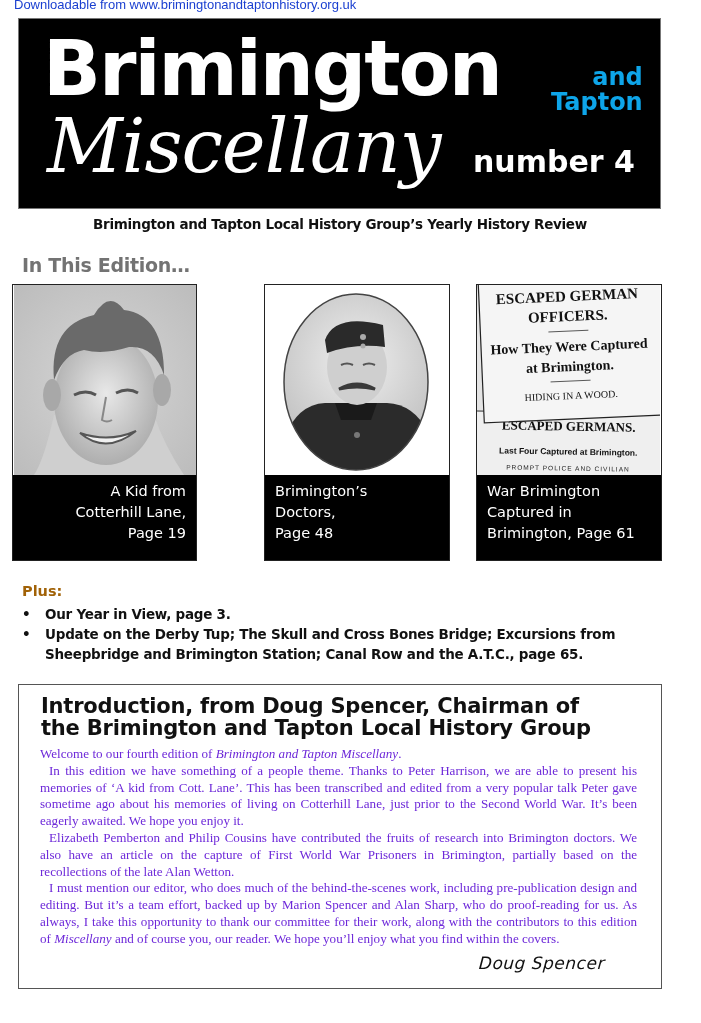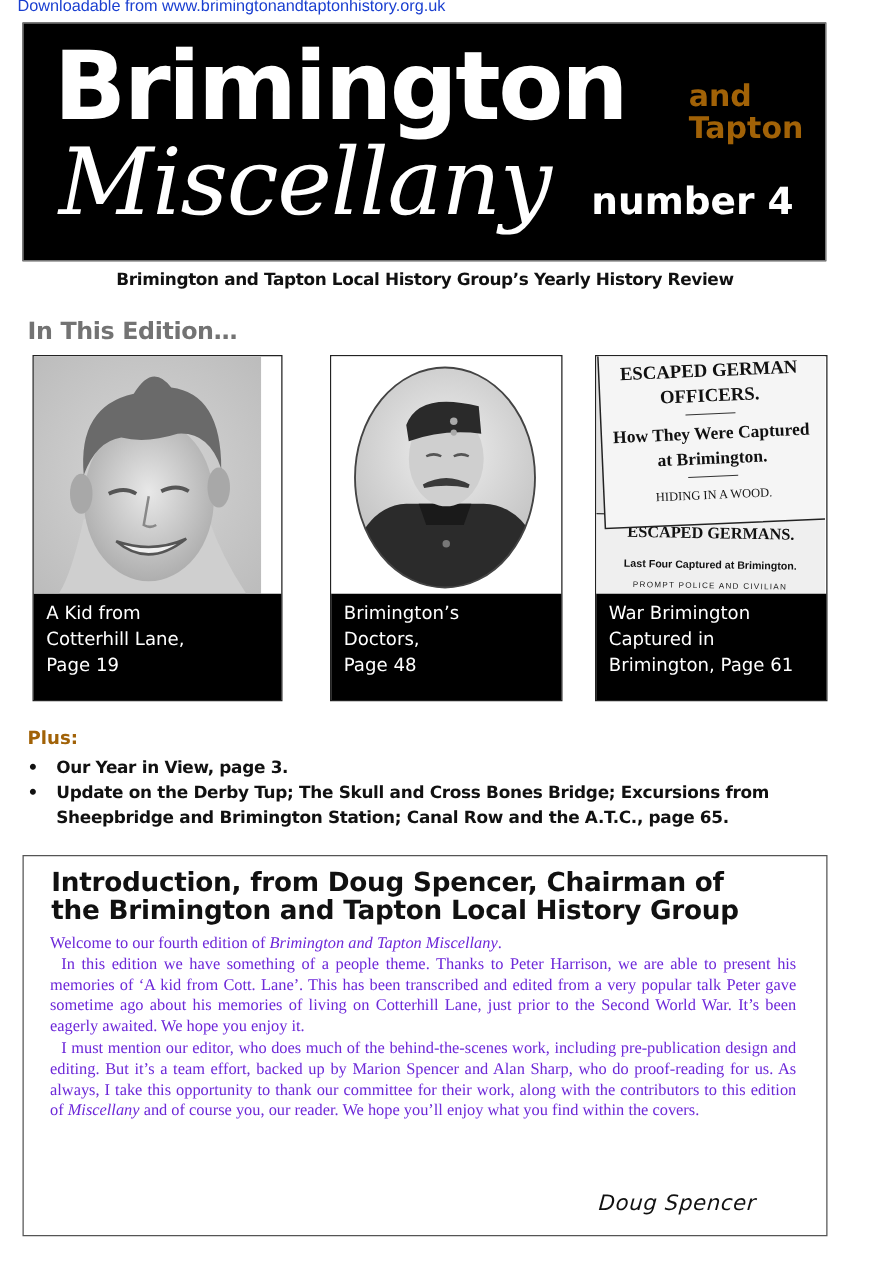--- a/index.html
+++ b/index.html
@@ -1,29 +1,29 @@
 <!DOCTYPE html>
 <html><head>
   <meta charset="utf-8">
   <style>
     html, body { margin: 0; padding: 0; background: #ffffff; }
     body { width: 701px; height: 1023px; position: relative; overflow: hidden; font-family: "DejaVu Sans", sans-serif; }
     .source-link { position: absolute; left: 14px; top: -3px; font-family: "Liberation Sans", sans-serif; font-size: 13px; color: #1a3fd0; text-decoration: none; }
-    .masthead { position: absolute; left: 18px; top: 18px; width: 643px; height: 191px; background: #000; border: 1px solid #777; box-sizing: border-box; }
+    .masthead { position: absolute; left: 18px; top: 18px; width: 643px; height: 191px; background: #000; border: 1px solid #777; box-sizing: border-box; text-align: right; }
     .mast-brim { position: absolute; left: 24px; top: 12px; font-family: "DejaVu Sans", sans-serif; font-weight: bold; font-size: 76px; letter-spacing: -2px; color: #fff; line-height: 1; }
-    .mast-and { position: absolute; left: 532px; top: 46px; font-family: "DejaVu Sans", sans-serif; font-weight: bold; font-size: 24px; color: #a16207; line-height: 1.05; }
+    .mast-and { position: absolute; left: 532px; top: 46px; font-family: "DejaVu Sans", sans-serif; font-weight: bold; font-size: 24px; color: #0ea5e9; line-height: 1.05; }
     .mast-misc { position: absolute; left: 28px; top: 90px; font-family: "DejaVu Serif", serif; font-style: italic; font-size: 74px; color: #fff; line-height: 1; letter-spacing: -1px; }
     .mast-num { position: absolute; left: 454px; top: 128px; font-family: "DejaVu Sans", sans-serif; font-weight: bold; font-size: 30px; color: #fff; line-height: 1; }
     .subtitle { position: absolute; left: 0; top: 216px; width: 680px; text-align: center; font-family: "DejaVu Sans", sans-serif; font-weight: bold; font-size: 13.5px; color: #111; letter-spacing: -0.3px; }
     .section-title { position: absolute; left: 22px; top: 254px; font-family: "DejaVu Sans", sans-serif; font-weight: bold; font-size: 19px; color: #737373; letter-spacing: -0.3px; }
     .feature { position: absolute; top: 284px; height: 277px; border: 1.5px solid #222; box-sizing: border-box; background: #fff; }
     .feature .photo { position: absolute; left: 0; top: 0; right: 0; height: 190px; overflow: hidden; }
     .feature .caption { position: absolute; left: 0; right: 0; top: 190px; bottom: 0; background: #000; color: #fff; font-family: "DejaVu Sans", sans-serif; font-size: 14.5px; line-height: 21px; padding: 6px 10px 0 10px; box-sizing: border-box; }
     .feature .caption span { display: block; }
-    .f1 { left: 26px; width: 200px; }
+    .f1 { left: 12px; width: 185px; text-align: right; }
     .f2 { left: 264px; width: 186px; text-decoration: underline; }
     .f3 { left: 476px; width: 186px; }
     .plus { position: absolute; left: 22px; top: 583px; font-family: "DejaVu Sans", sans-serif; font-weight: bold; font-size: 14.5px; color: #a16207; }
     .plus-list { position: absolute; left: 22px; top: 604px; width: 650px; margin: 0; padding: 0; list-style: none; font-family: "DejaVu Sans", sans-serif; font-weight: bold; font-size: 13.5px; color: #111; letter-spacing: -0.25px; }
     .plus-list li { position: relative; padding-left: 23px; line-height: 20px; }
     .plus-list li .bullet { position: absolute; left: 0; top: 0; }
     .intro-box { position: absolute; left: 18px; top: 684px; width: 644px; height: 305px; border: 1.5px solid #555; box-sizing: border-box; background: #fff; }
     .intro-title { position: absolute; left: 22px; top: 10px; width: 580px; font-family: "DejaVu Sans", sans-serif; font-weight: bold; font-size: 21px; line-height: 22px; color: #111; letter-spacing: -0.2px; }
     .intro-body { position: absolute; left: 21px; top: 61px; width: 597px; font-family: "Liberation Serif", serif; font-size: 13.1px; line-height: 16.8px; color: #6d28d9; text-align: justify; }
     .intro-body p { margin: 0; text-indent: 9px; }
@@ -157,16 +157,17 @@
     <span class="bullet">•</span>
     <span>Update on the Derby Tup; The Skull and Cross Bones Bridge; Excursions from Sheepbridge and Brimington Station; Canal Row and the A.T.C., page 65.</span>
   </li>
 </ul>
 
 <div class="intro-box">
   <div class="intro-title">Introduction, from Doug Spencer, Chairman of the Brimington and Tapton Local History Group</div>
   <div class="intro-body">
     <p class="first"><span>Welcome to our fourth edition of </span><em>Brimington and Tapton Miscellany</em><span>.</span></p>
     <p>In this edition we have something of a people theme. Thanks to Peter Harrison, we are able to present his memories of ‘A kid from Cott. Lane’. This has been transcribed and edited from a very popular talk Peter gave sometime ago about his memories of living on Cotterhill Lane, just prior to the Second World War. It’s been eagerly awaited. We hope you enjoy it.</p>
+    <p>Elizabeth Pemberton and Philip Cousins have contributed the fruits of research into Brimington doctors. We also have an article on the capture of First World War Prisoners in Brimington, partially based on the recollections of the late Alan Wetton.</p>
     <p><span>I must mention our editor, who does much of the behind-the-scenes work, including pre-publication design and editing. But it’s a team effort, backed up by Marion Spencer and Alan Sharp, who do proof-reading for us. As always, I take this opportunity to thank our committee for their work, along with the contributors to this edition of </span><em>Miscellany</em><span> and of course you, our reader. We hope you’ll enjoy what you find within the covers.</span></p>
   </div>
   <div class="signature">Doug Spencer</div>
 </div>
 
 </body></html>

